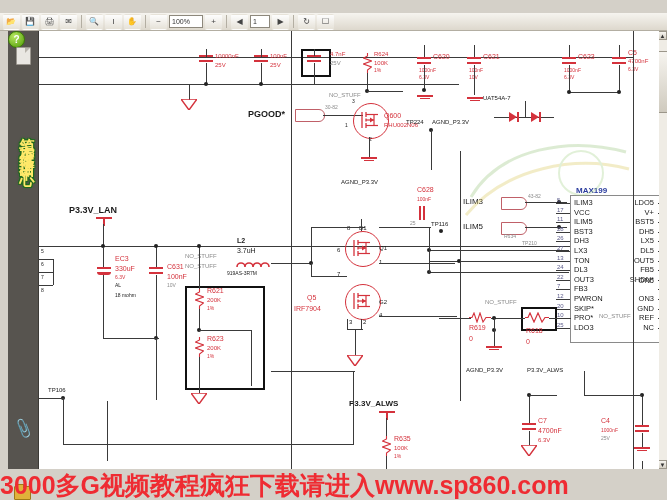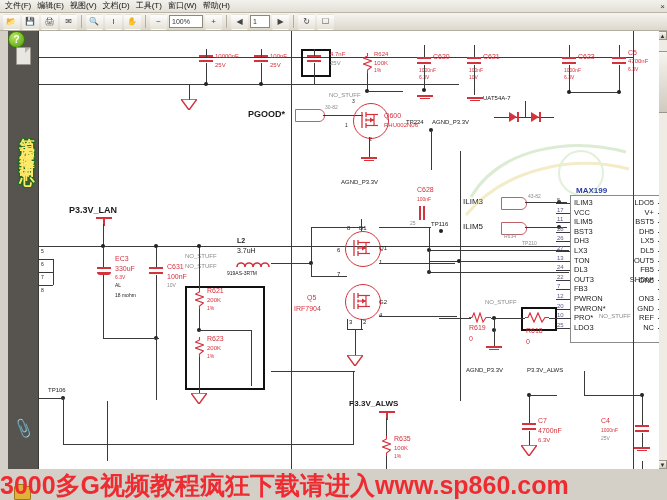--- a/index.html
+++ b/index.html
@@ -139,30 +139,20 @@
              display:flex;align-items:flex-end;}
 
   .wm-logo{position:absolute;right:28px;top:96px;width:170px;height:100px;
            opacity:.30;pointer-events:none;}
 </style>
 </head>
 <body>
 
 <div id="app">
 
-  <div class="menubar">
-    <span class="mi">文件(F)</span>
-    <span class="mi">编辑(E)</span>
-    <span class="mi">视图(V)</span>
-    <span class="mi">文档(D)</span>
-    <span class="mi">工具(T)</span>
-    <span class="mi">窗口(W)</span>
-    <span class="mi">帮助(H)</span>
-    <span class="closebox">×</span>
-  </div>
 
   <div class="toolbar">
     <div class="tb">📂</div>
     <div class="tb">💾</div>
     <div class="tb">🖨</div>
     <div class="tb">✉</div>
     <div class="tbsep"></div>
     <div class="tb">🔍</div>
     <div class="tb">I</div>
     <div class="tb">✋</div>
@@ -525,21 +515,21 @@
           <div class="w wh" style="left: 517px; top: 248.8px; width: 14px;"></div>
           <div class="pinL" style="left: 535px; top: 243.8px;">OUT3</div>
           <div class="pnum" style="left: 518px; top: 252.4px;">7</div>
           <div class="w wh" style="left: 517px; top: 258.4px; width: 14px;"></div>
           <div class="pinL" style="left: 535px; top: 253.4px;">FB3</div>
           <div class="pnum" style="left: 518px; top: 262px;">12</div>
           <div class="w wh" style="left: 517px; top: 268px; width: 14px;"></div>
           <div class="pinL" style="left: 535px; top: 263px;">PWRON</div>
           <div class="pnum" style="left: 518px; top: 271.6px;">20</div>
           <div class="w wh" style="left: 517px; top: 277.6px; width: 14px;"></div>
-          <div class="pinL" style="left: 535px; top: 272.6px;">PWRON*</div>
+          <div class="pinL" style="left: 535px; top: 272.6px;">SKIP*</div>
           <div class="pnum" style="left: 518px; top: 281.2px;">10</div>
           <div class="w wh" style="left: 517px; top: 287.2px; width: 14px;"></div>
           <div class="pinL" style="left: 535px; top: 282.2px;">PRO*</div>
           <div class="pnum" style="left: 518px; top: 290.8px;">25</div>
           <div class="w wh" style="left: 517px; top: 296.8px; width: 14px;"></div>
           <div class="pinL" style="left: 535px; top: 291.8px;">LDO3</div>
         </div>
     <div id="icRight">
           <div class="w wh" style="left: 619px; top: 172px; width: 14px;"></div>
           <div class="pinR" style="left: 567px; width: 48px; top: 167px;">LDO5</div>

